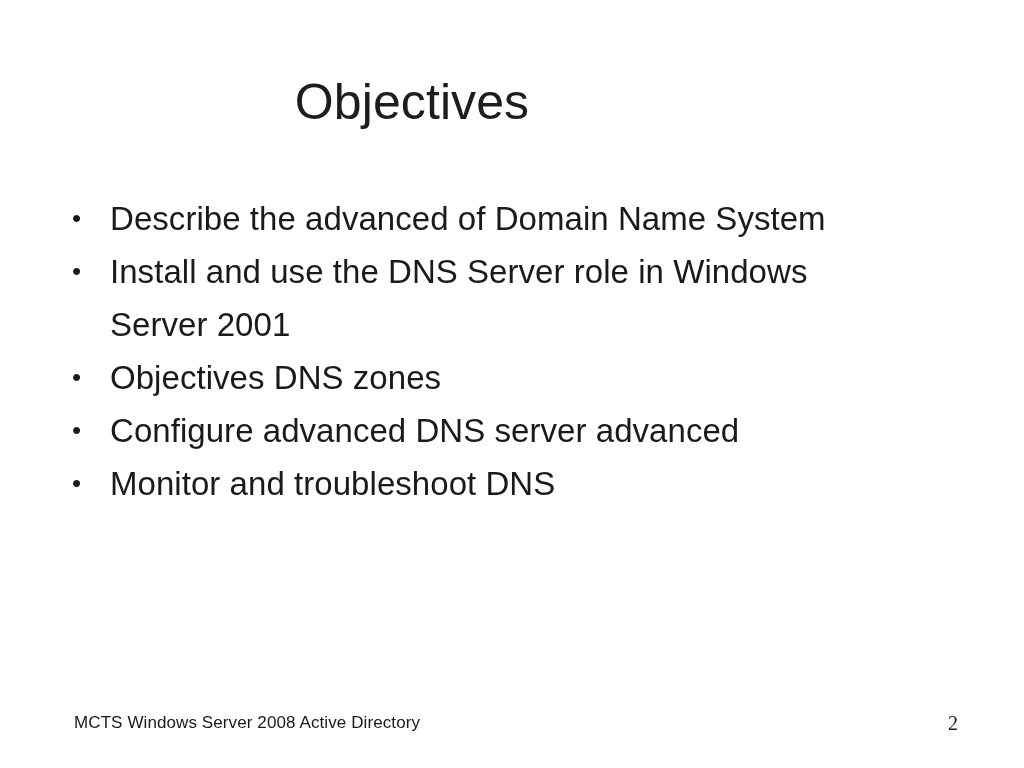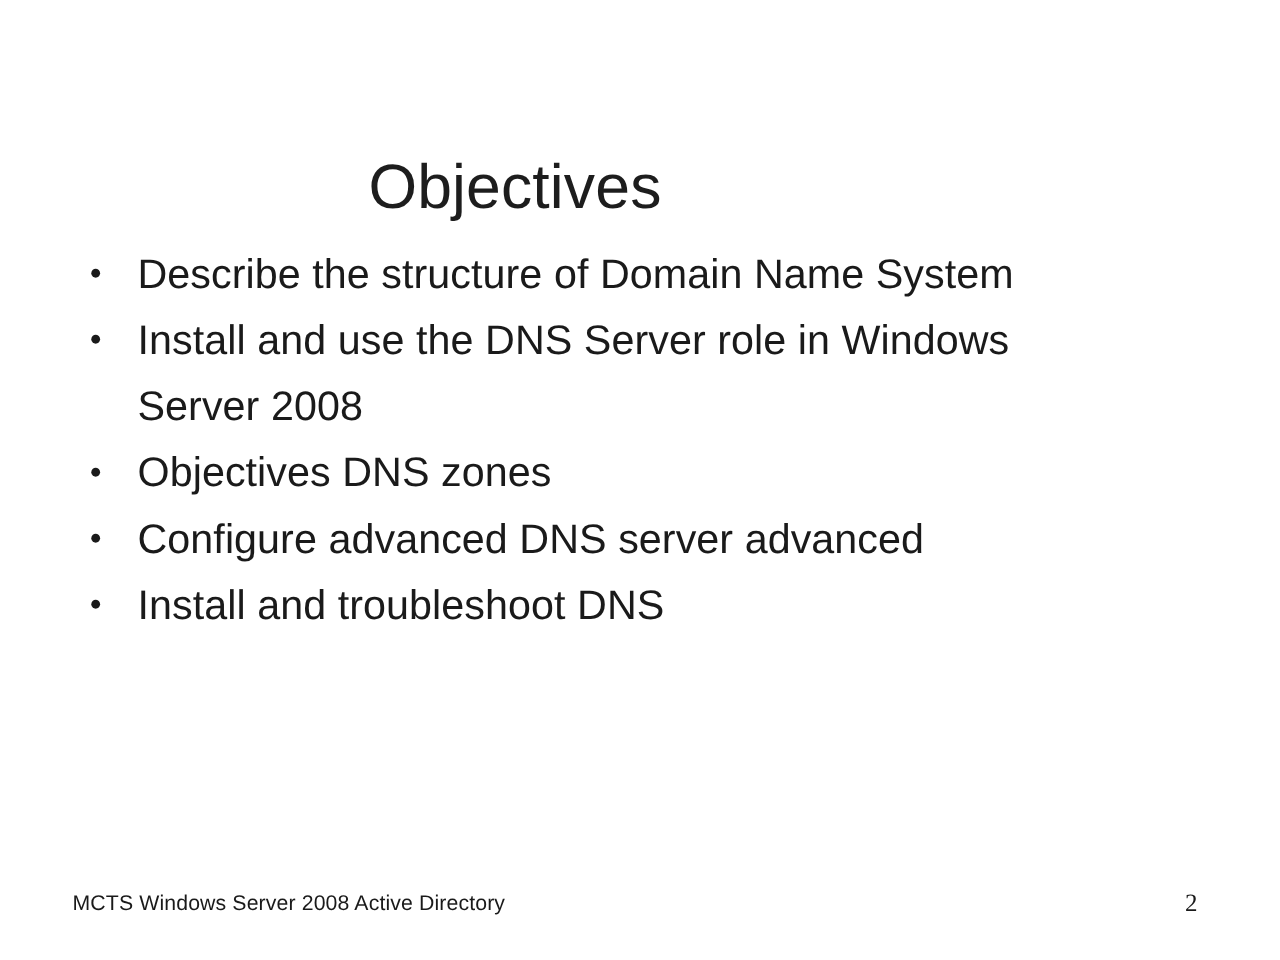--- a/index.html
+++ b/index.html
@@ -22,21 +22,20 @@
     left: 0;
     top: 74px;
     width: 824px;
     text-align: center;
     font-family: "Liberation Sans", sans-serif;
     font-size: 50px;
     font-weight: 400;
     line-height: 1.12;
     color: #1d1d1d;
     letter-spacing: 0.1px;
-    margin-top: 47px;
   }
   .body-list {
     position: absolute;
     left: 66px;
     top: 192px;
     width: 880px;
     margin: 0;
     padding: 0;
     list-style: none;
   }
@@ -61,21 +60,21 @@
     line-height: 53px;
     font-size: 26px;
     color: #1a1a1a;
     text-align: left;
   }
   .bullet-text {
     display: block;
   }
   .footer-note {
     position: absolute;
-    left: 58px;
+    left: 74px;
     top: 713px;
     font-family: "Liberation Sans", sans-serif;
     font-size: 17px;
     font-weight: 400;
     color: #1a1a1a;
     letter-spacing: 0.1px;
     white-space: nowrap;
   }
   .page-number {
     position: absolute;
@@ -92,37 +91,37 @@
 </head>
 <body>
 
 <div class="slide">
 
   <div class="slide-title">Objectives</div>
 
   <ul class="body-list">
     <li class="bullet-item">
       <span class="bullet-marker">•</span>
-      <span class="bullet-text">Describe the structure of Domain Name System</span>
+      <span class="bullet-text">Describe the advanced of Domain Name System</span>
     </li>
     <li class="bullet-item">
       <span class="bullet-marker">•</span>
-      <span class="bullet-text">Install and use the DNS Server role in Windows Server 2008</span>
+      <span class="bullet-text">Install and use the DNS Server role in Windows Server 2001</span>
     </li>
     <li class="bullet-item">
       <span class="bullet-marker">•</span>
       <span class="bullet-text">Objectives DNS zones</span>
     </li>
     <li class="bullet-item">
       <span class="bullet-marker">•</span>
       <span class="bullet-text">Configure advanced DNS server advanced</span>
     </li>
     <li class="bullet-item">
       <span class="bullet-marker">•</span>
-      <span class="bullet-text">Install and troubleshoot DNS</span>
+      <span class="bullet-text">Monitor and troubleshoot DNS</span>
     </li>
   </ul>
 
   <div class="footer-note">MCTS Windows Server 2008 Active Directory</div>
 
   <div class="page-number">2</div>
 
 </div>
 
 </body></html>

